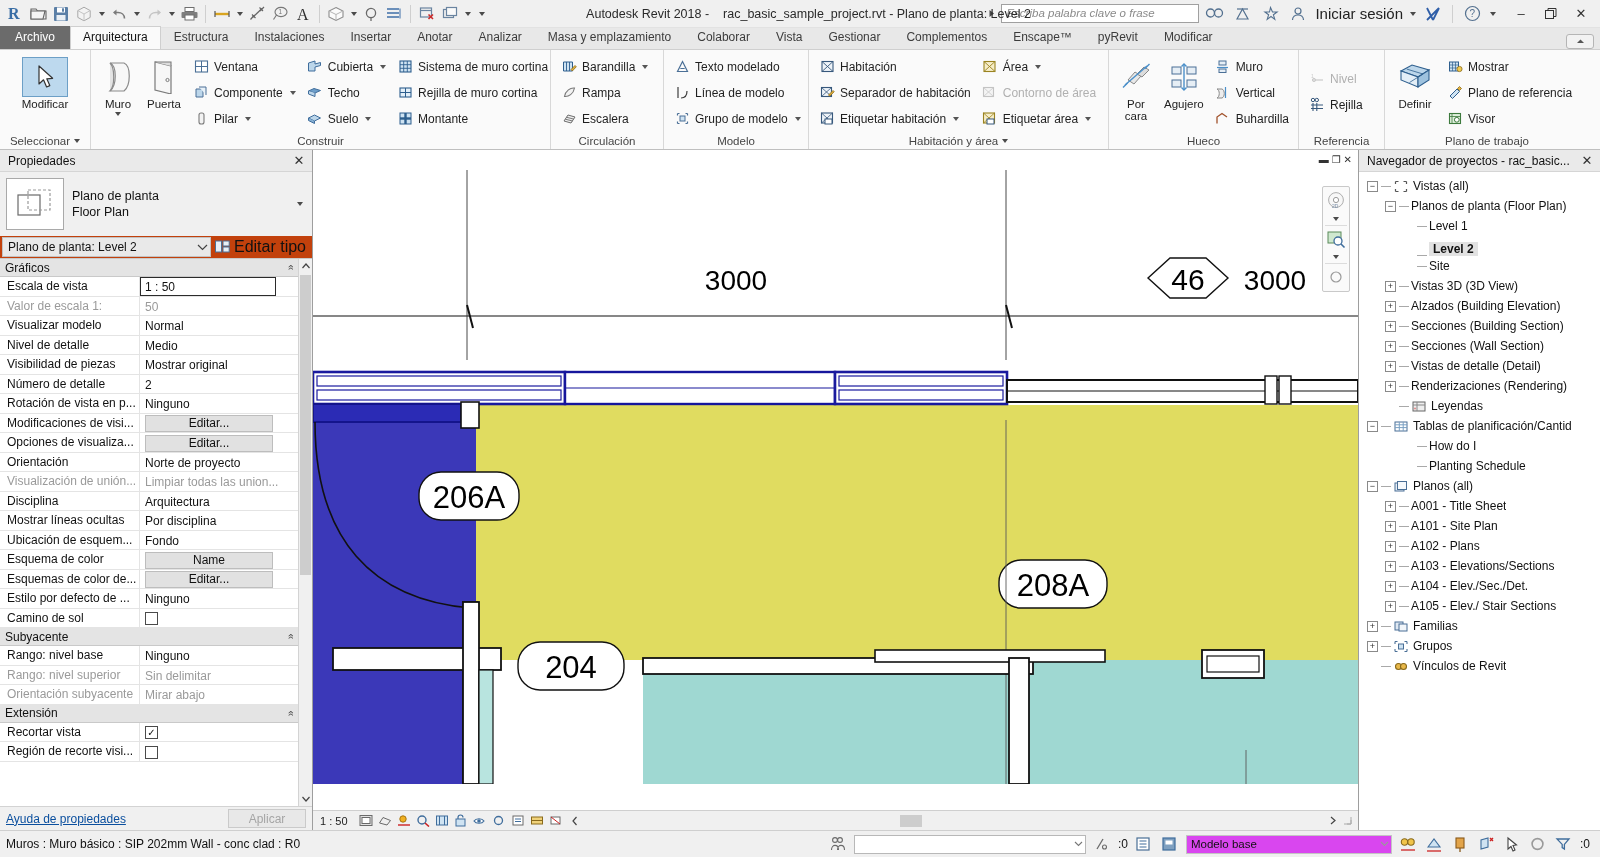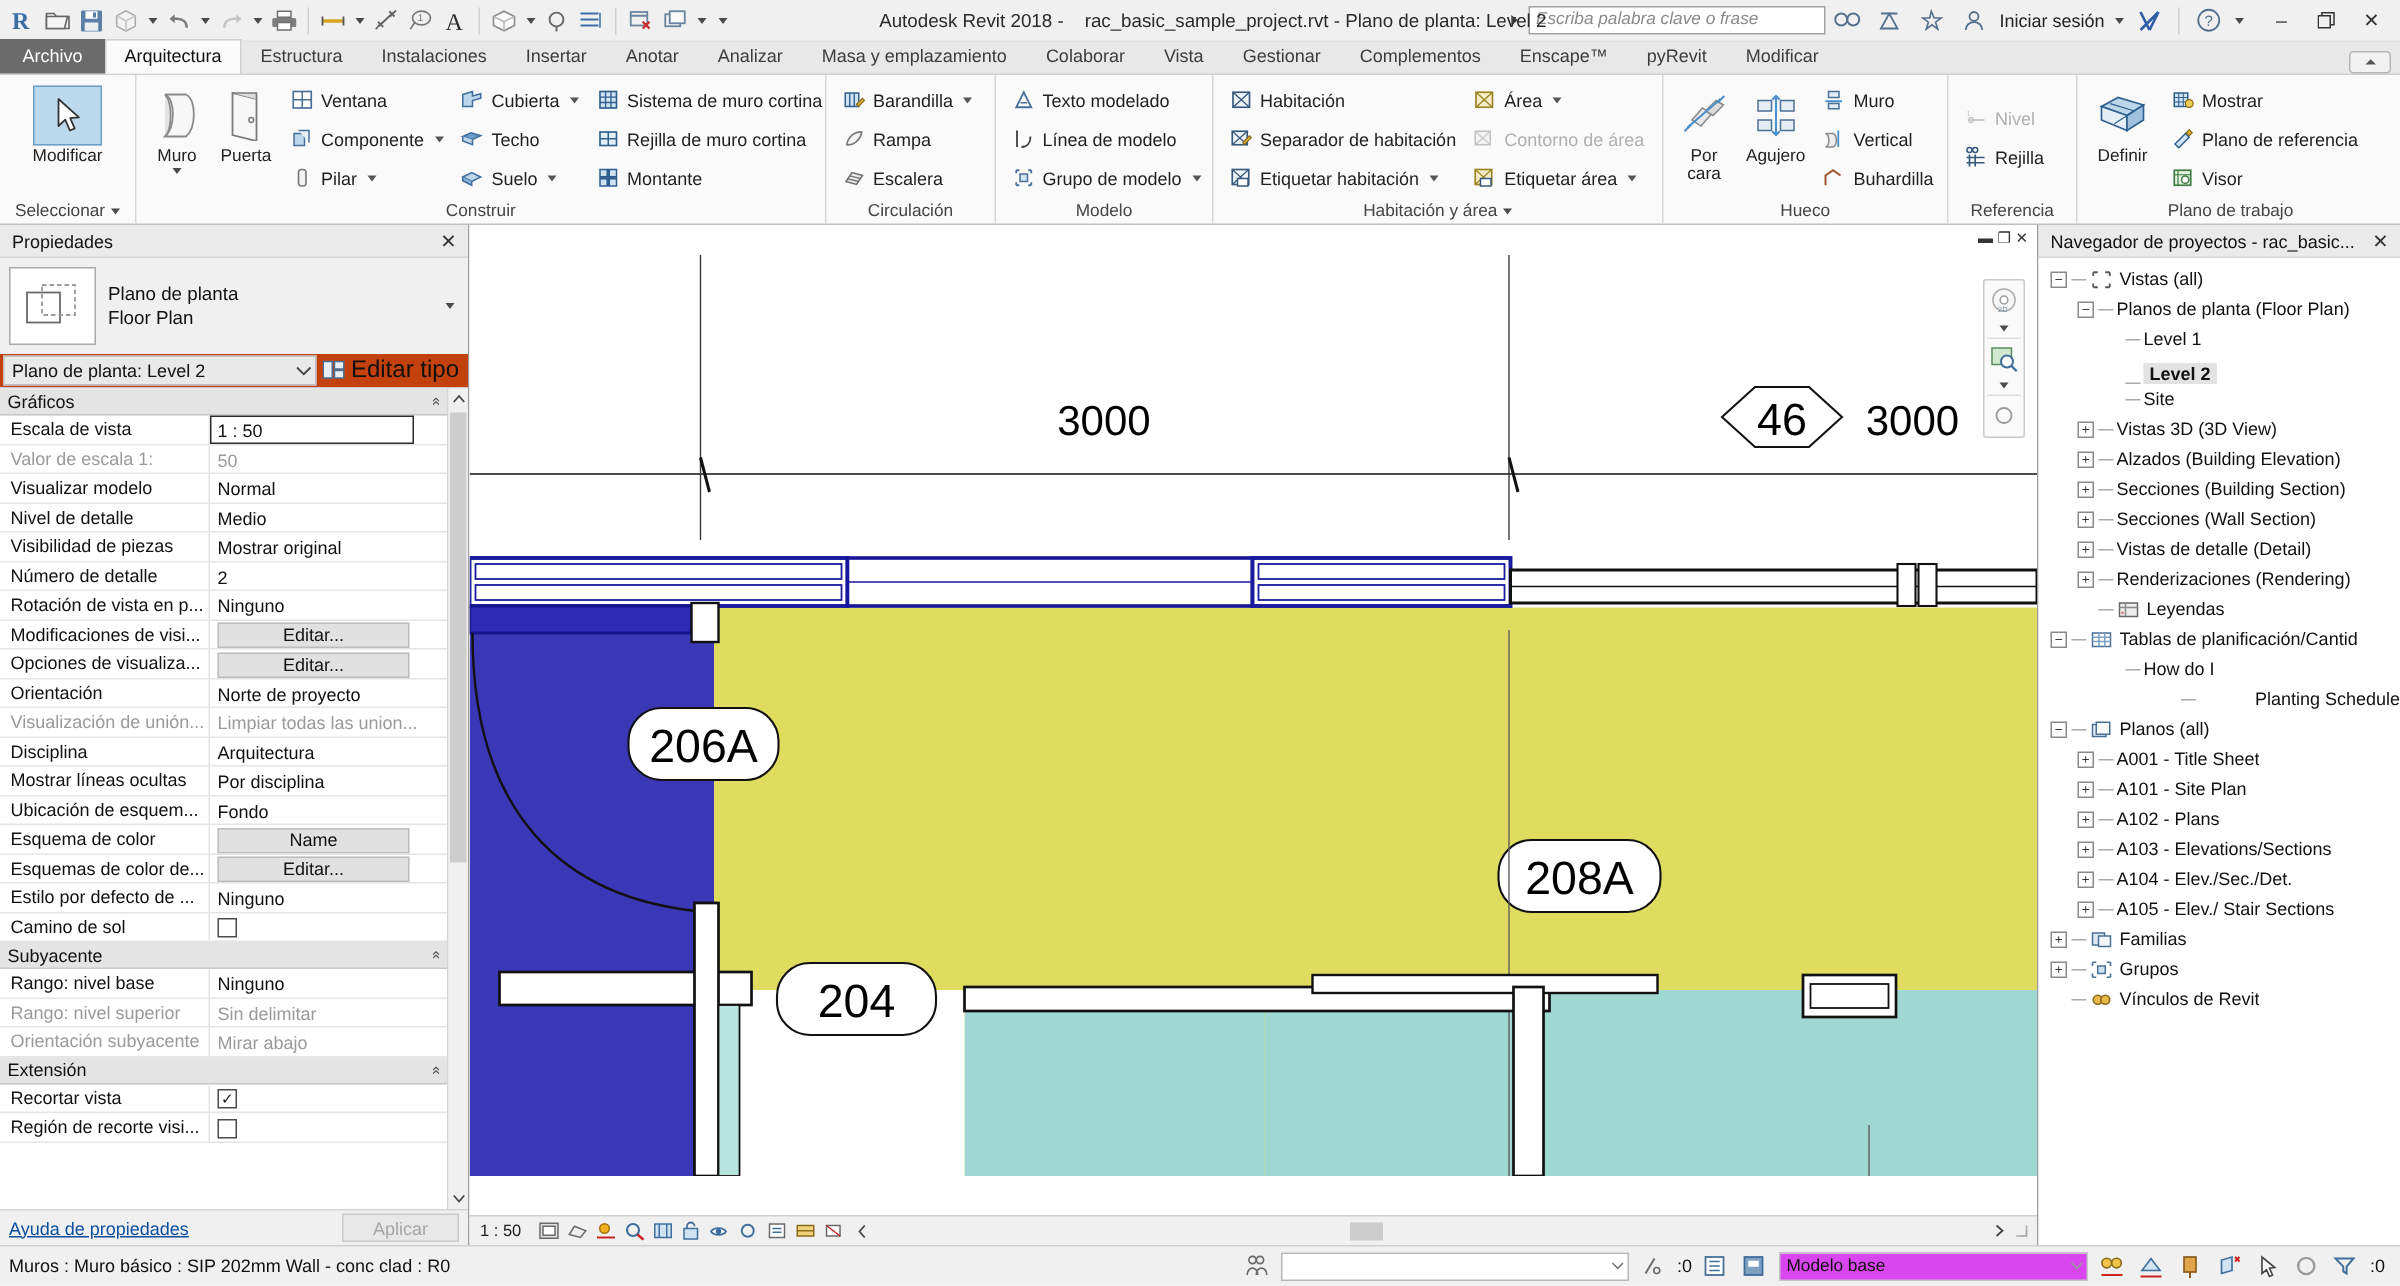--- a/index.html
+++ b/index.html
@@ -30,21 +30,21 @@
     position:absolute; left:17px; right:0; text-align:center; font-size:12.5px; color:#2a2a2a;
     pointer-events:none; white-space:nowrap;
   }
   .title-text .sp { display:inline-block; width:14px; }
   .tb-right { margin-left:auto; display:flex; align-items:center; gap:2px; padding-right:4px; }
   .searchbox {
     width:198px; height:19px; border:1px solid #a0a0a0; background:#fff;
     font-style:italic; font-size:11.5px; color:#8a8a8a; padding:0 4px; line-height:17px;
   }
   .infocenter-btn { width:26px;height:24px;display:flex;align-items:center;justify-content:center; }
-  .signin { font-size:12px; color:#222; padding:0 2px; white-space:nowrap; }
+  .signin { font-size:15px; color:#222; padding:0 2px; white-space:nowrap; }
   .wincontrols { display:flex; align-items:center; margin-left:6px; }
   .wc { width:30px;height:26px;display:flex;align-items:center;justify-content:center;font-size:13px;color:#333; }
 
   
   .ribbon-tabs {
     height:22px; background:#e8e8e8; display:flex; align-items:flex-end;
     flex:0 0 22px; position:relative; border-bottom:1px solid #cfcfcf;
   }
   .rtab {
     font-size:12px; padding:3px 12px 4px; color:#3c3c3c; line-height:15px;
@@ -1284,21 +1284,21 @@
                 <path d="M1 4.8h12M1 7.6h12M5.3 2v9M9.2 2v9" stroke="#7aa0c3"></path>
               </svg>
             </span>
             <span class="tlabel">Tablas de planificación/Cantid</span>
           </div>
           <div class="tnode" style="padding-left: 42px;">
             <span style="width: 11px; flex: 0 0 11px; margin-right: 3px;"></span>
             <span class="tdash"></span>
             <span class="tlabel">How do I</span>
           </div>
-          <div class="tnode" style="padding-left: 42px; justify-content: space-between;">
+          <div class="tnode" style="padding-left: 42px;">
             <span style="width: 11px; flex: 0 0 11px; margin-right: 3px;"></span>
             <span class="tdash"></span>
             <span class="tlabel">Planting Schedule</span>
           </div>
           <div class="tnode" style="padding-left: 6px;">
             <span class="tbox">−</span>
             <span class="tdash"></span>
             <span class="ticon">
               <svg width="14" height="13" viewBox="0 0 14 13">
                 <rect x="1" y="3" width="9" height="8" fill="#e7eef5" stroke="#4a6f96"></rect>

